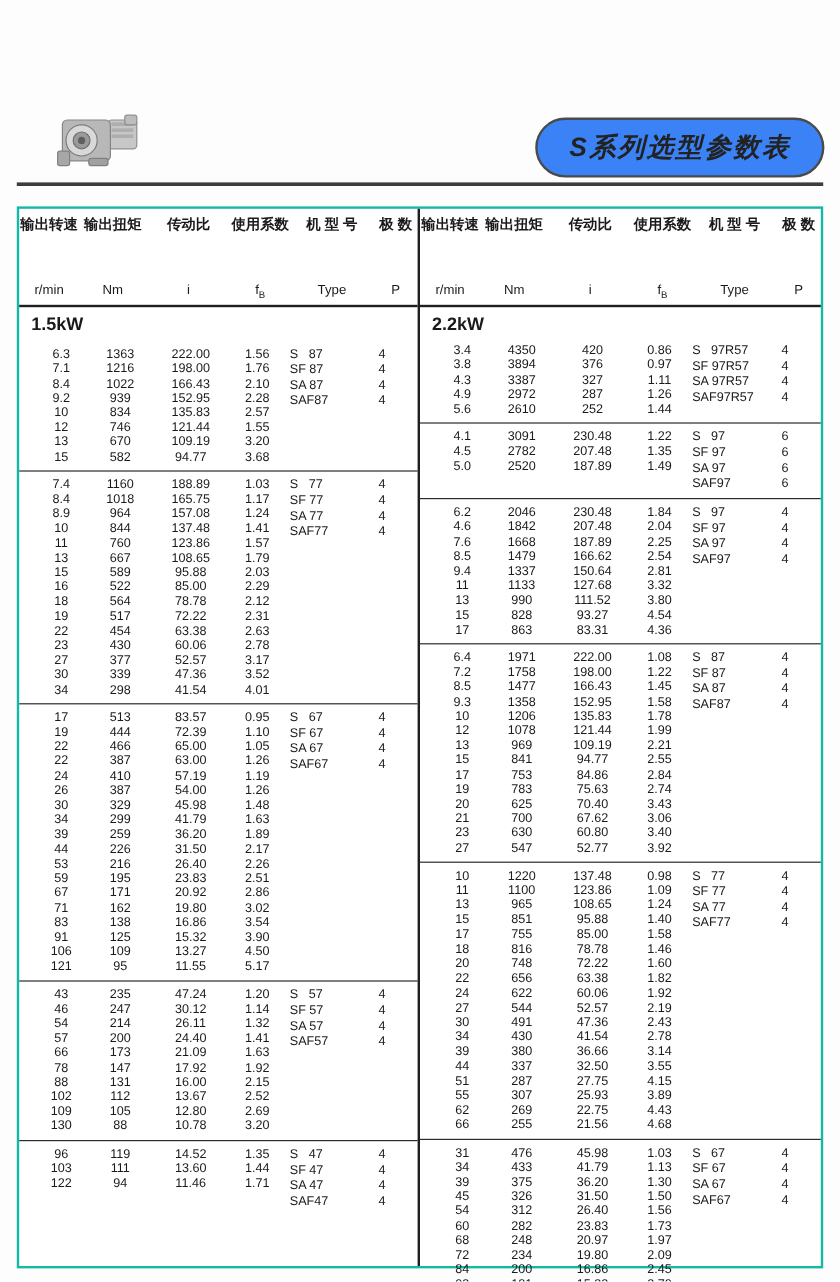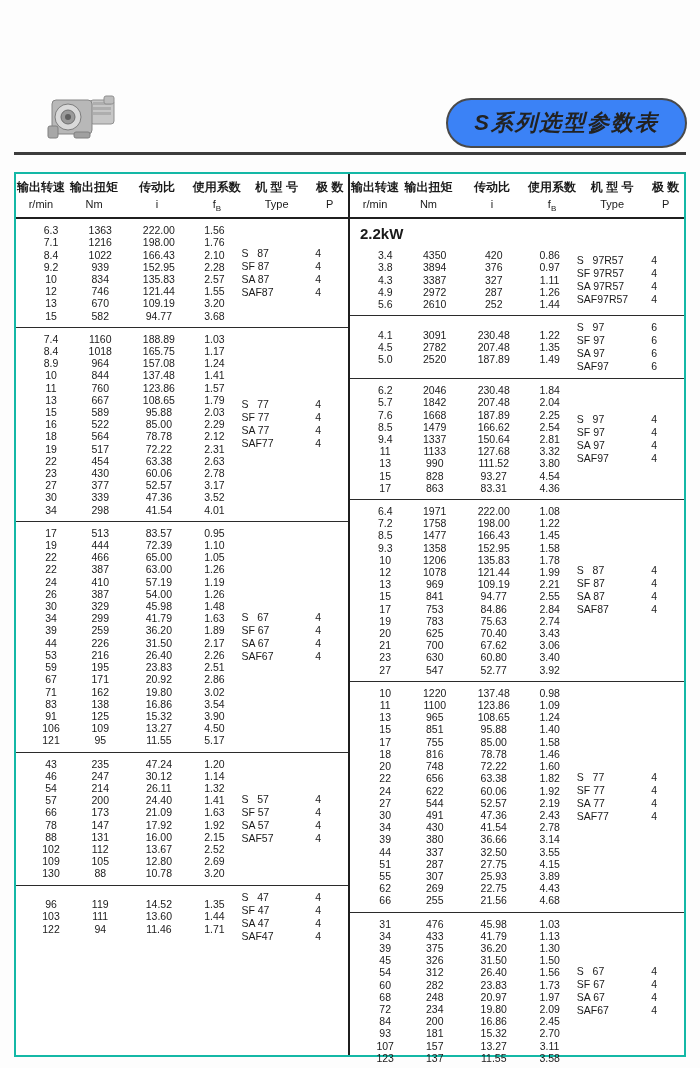--- a/index.html
+++ b/index.html
@@ -29,27 +29,27 @@
     display:flex;background:#fff;
   }
   .half{width:50%;box-sizing:border-box;display:flex;flex-direction:column;}
   .half.left{border-right:2px solid #1f1f1f;}
 
   .col-header{border-bottom:2px solid #1f1f1f;padding:5px 0 4px 0;}
   .hrow{display:flex;}
   .hc{text-align:center;box-sizing:border-box;}
   .hc0{width:15%}.hc1{width:17%}.hc2{width:21%}.hc3{width:15%}.hc4{width:21%}.hc5{width:11%}
   .hrow-cn .hc{font-size:12px;font-weight:bold;letter-spacing:0px;}
-  .hrow-unit .hc{font-size:11px;padding-top:2px;}
+  .hrow-unit .hc{font-size:11px;padding-top:2px;margin-top:38px;}
   .hrow-unit sub{font-size:8px;}
 
   .power-label{font-size:15px;font-weight:bold;padding:6px 0 2px 10px;height:20px;}
 
   .blocks{display:flex;flex-direction:column;}
-  .block{display:flex;align-items:center;padding:5px 12px;}
+  .block{display:flex;padding:5px 12px;}
   .block + .block{border-top:1px solid #2b2b2b;}
   .data-rows{width:68%;}
   .drow{display:flex;line-height:12.2px;font-size:10.5px;}
   .cell{text-align:center;box-sizing:border-box;}
   .c0{width:22%}.c1{width:25%}.c2{width:31%}.c3{width:22%}
   .type-col{width:32%;}
   .trow{display:flex;line-height:13px;font-size:10.5px;}
   .model{flex:1;text-align:left;white-space:pre;padding-left:4px;}
   .poles{width:36%;text-align:center;}
 </style>
@@ -94,20 +94,21 @@
         </div>
         <div class="hrow hrow-unit">
           <span class="hc hc0">r/min</span>
           <span class="hc hc1">Nm</span>
           <span class="hc hc2">i</span>
           <span class="hc hc3"><span>f</span><sub>B</sub></span>
           <span class="hc hc4">Type</span>
           <span class="hc hc5">P</span>
         </div>
       </div>
+      <div class="power-label">1.5kW</div>
       <div class="blocks" id="left-blocks">
           <div class="block">
             <div class="data-rows">
               <div class="drow">
                 <span class="cell c0">6.3</span>
                 <span class="cell c1">1363</span>
                 <span class="cell c2">222.00</span>
                 <span class="cell c3">1.56</span>
               </div>
               <div class="drow">
@@ -654,21 +655,21 @@
           </div>
           <div class="block">
             <div class="data-rows">
               <div class="drow">
                 <span class="cell c0">6.2</span>
                 <span class="cell c1">2046</span>
                 <span class="cell c2">230.48</span>
                 <span class="cell c3">1.84</span>
               </div>
               <div class="drow">
-                <span class="cell c0">5.7</span>
+                <span class="cell c0">4.6</span>
                 <span class="cell c1">1842</span>
                 <span class="cell c2">207.48</span>
                 <span class="cell c3">2.04</span>
               </div>
               <div class="drow">
                 <span class="cell c0">7.6</span>
                 <span class="cell c1">1668</span>
                 <span class="cell c2">187.89</span>
                 <span class="cell c3">2.25</span>
               </div>

